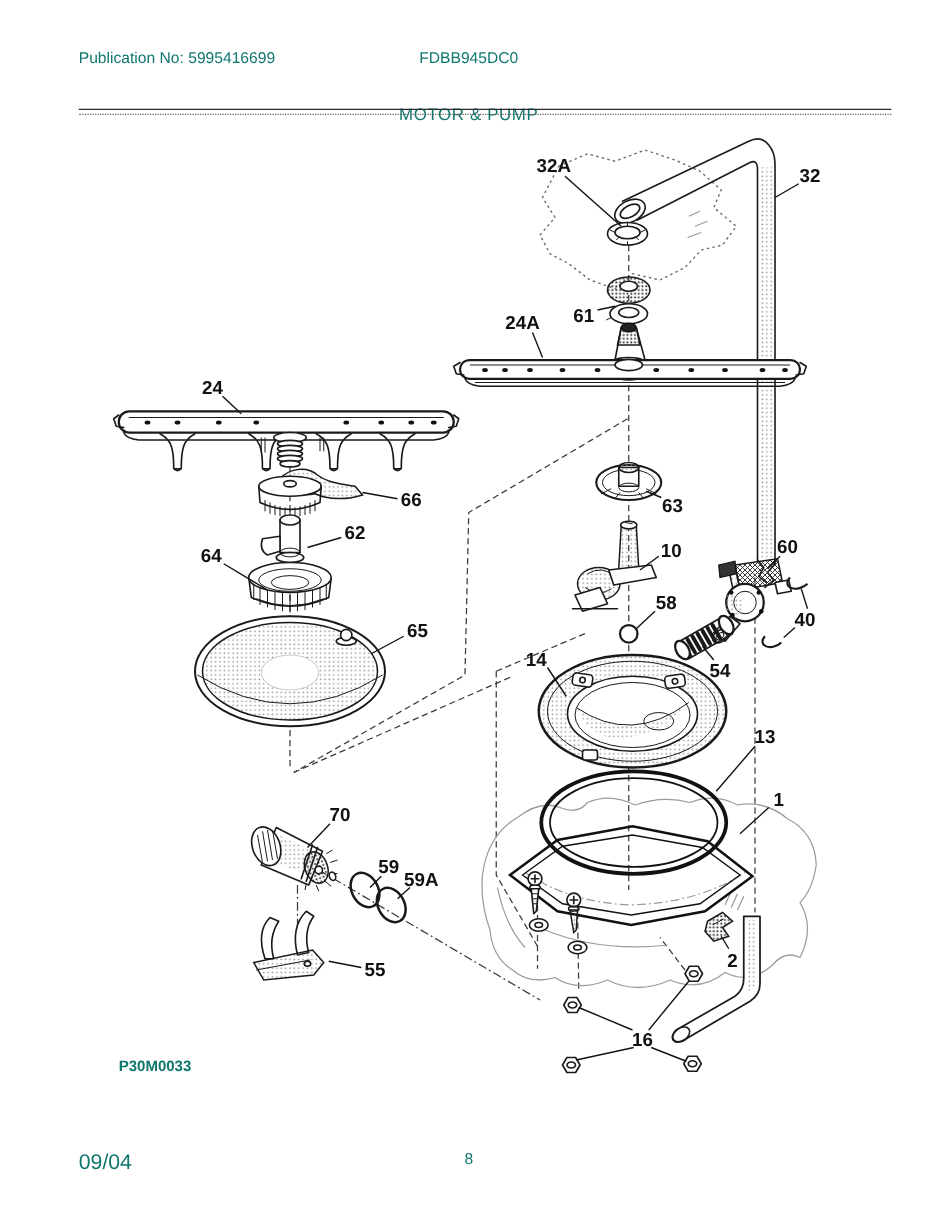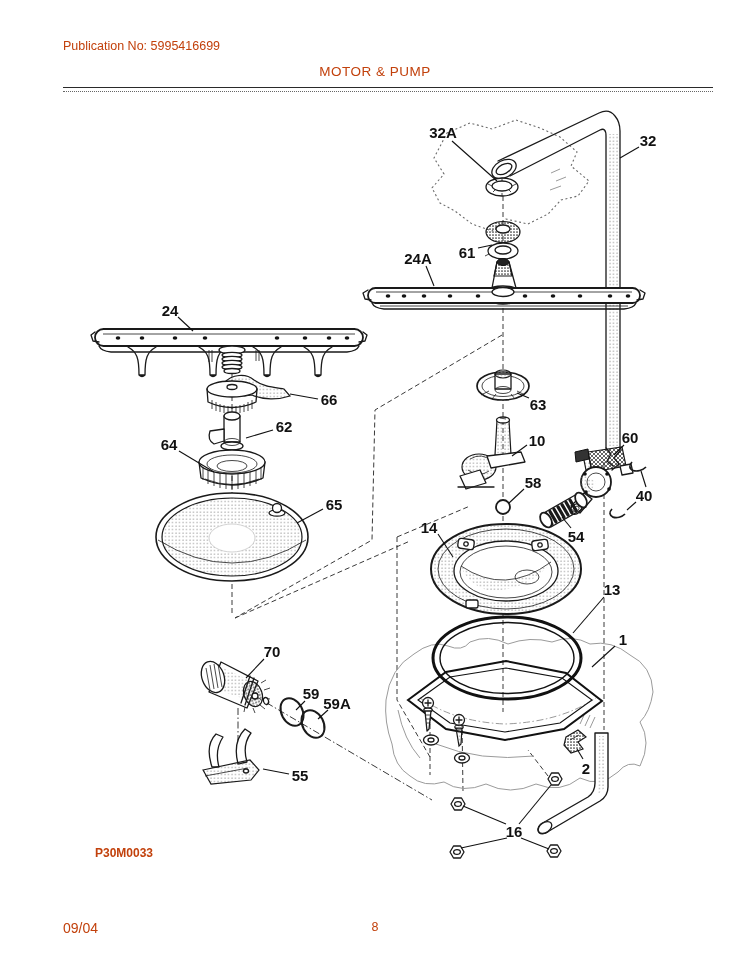--- a/index.html
+++ b/index.html
@@ -1,24 +1,24 @@
 <!DOCTYPE html>
 <html><head>
 <meta charset="utf-8">
 <style>
   html,body{margin:0;padding:0;background:#fff;}
   #page{position:relative;width:750px;height:971px;background:#fff;overflow:hidden;
-        font-family:"Liberation Sans",sans-serif;color:#c2410c;}
+        font-family:"Liberation Sans",sans-serif;color:#0f766e;}
   .hdr-pub{position:absolute;left:63px;top:39px;font-size:12.5px;}
   .hdr-model{position:absolute;left:0;right:0;top:39px;text-align:center;font-size:12.5px;}
-  .hdr-title{position:absolute;left:0;right:0;top:64px;text-align:center;font-size:13.5px;letter-spacing:.5px;}
+  .hdr-title{position:absolute;left:0;right:0;top:84px;text-align:center;font-size:13.5px;letter-spacing:.5px;}
   .hdr-rule{position:absolute;left:63px;width:650px;top:87px;height:3px;
             border-top:1.4px solid #2a2a2a;border-bottom:1px dotted #666;}
   .code-label{position:absolute;left:95px;top:846px;font-size:12px;font-weight:bold;}
-  .ftr-date{position:absolute;left:63px;top:920px;font-size:14px;}
+  .ftr-date{position:absolute;left:63px;top:920px;font-size:17px;}
   .ftr-page{position:absolute;left:0;right:0;top:920px;text-align:center;font-size:12.5px;}
   svg#diagram{position:absolute;left:0;top:0;}
   .k{fill:none;stroke:#1a1a1a;stroke-width:1.3;stroke-linejoin:round;stroke-linecap:round;}
   .kt{fill:none;stroke:#1a1a1a;stroke-width:.8;stroke-linejoin:round;}
   .w{fill:#fff;stroke:#1a1a1a;stroke-width:1.3;stroke-linejoin:round;}
   .w2{fill:#fff;stroke:#1a1a1a;stroke-width:1.8;stroke-linejoin:round;}
   .stp{fill:url(#dots);stroke:#1a1a1a;stroke-width:1.2;}
   .stpn{fill:url(#dots);stroke:none;}
   .dk{fill:url(#ddots);stroke:#1a1a1a;stroke-width:1.2;}
   .dash{fill:none;stroke:#3a3a3a;stroke-width:1;stroke-dasharray:5 3;}
@@ -27,20 +27,21 @@
   .g{fill:none;stroke:#9b9b9b;stroke-width:1;stroke-linejoin:round;}
   .lead{stroke:#111;stroke-width:1.1;}
   text.lbl{font-family:"Liberation Sans",sans-serif;font-size:15px;font-weight:bold;fill:#111;}
 </style>
 </head>
 <body>
 
 <div id="page">
 
   <div class="hdr-pub">Publication No: 5995416699</div>
+  <div class="hdr-model">FDBB945DC0</div>
   <div class="hdr-title">MOTOR &amp; PUMP</div>
   <div class="hdr-rule"></div>
 
   <svg id="diagram" width="750" height="971" viewBox="0 0 750 971" xmlns="http://www.w3.org/2000/svg">
     <defs>
       <pattern id="dots" width="3.5" height="3.5" patternUnits="userSpaceOnUse">
           <circle cx="1" cy="1" r="0.65" fill="#8f8f8f"></circle>
         </pattern>
       <pattern id="ddots" width="3" height="3" patternUnits="userSpaceOnUse">
           <circle cx="1" cy="1" r="0.85" fill="#2b2b2b"></circle>

